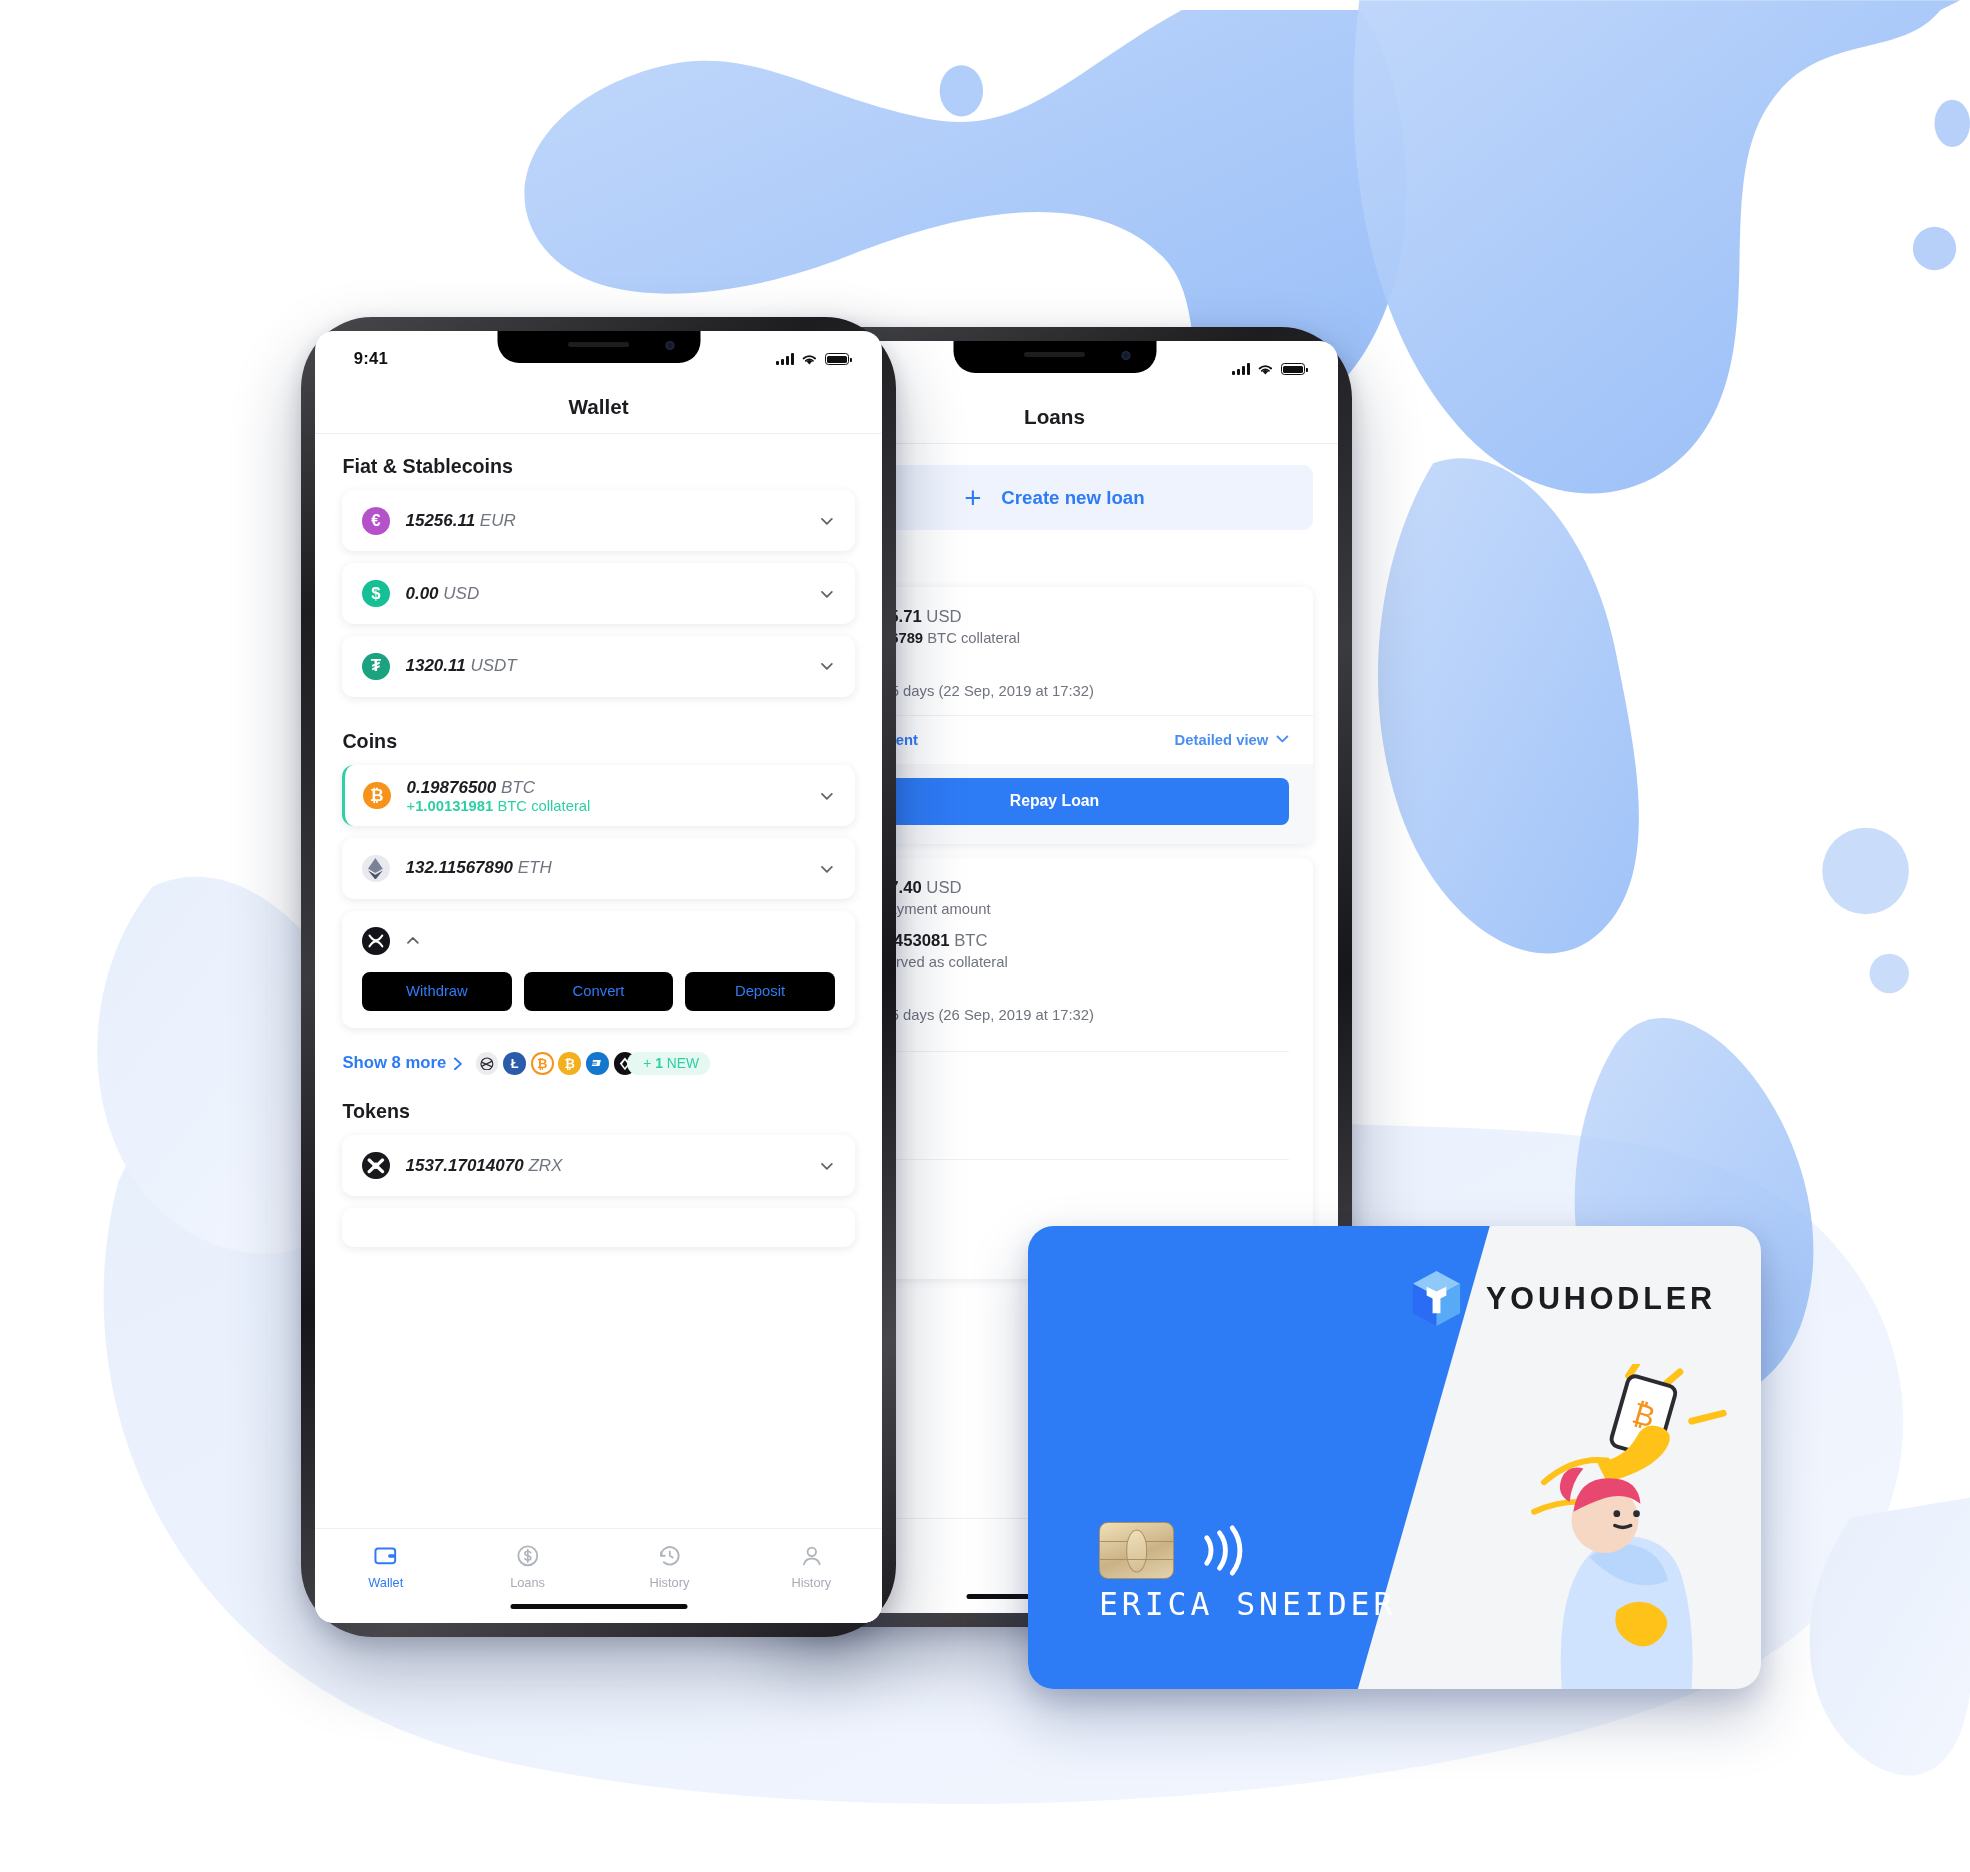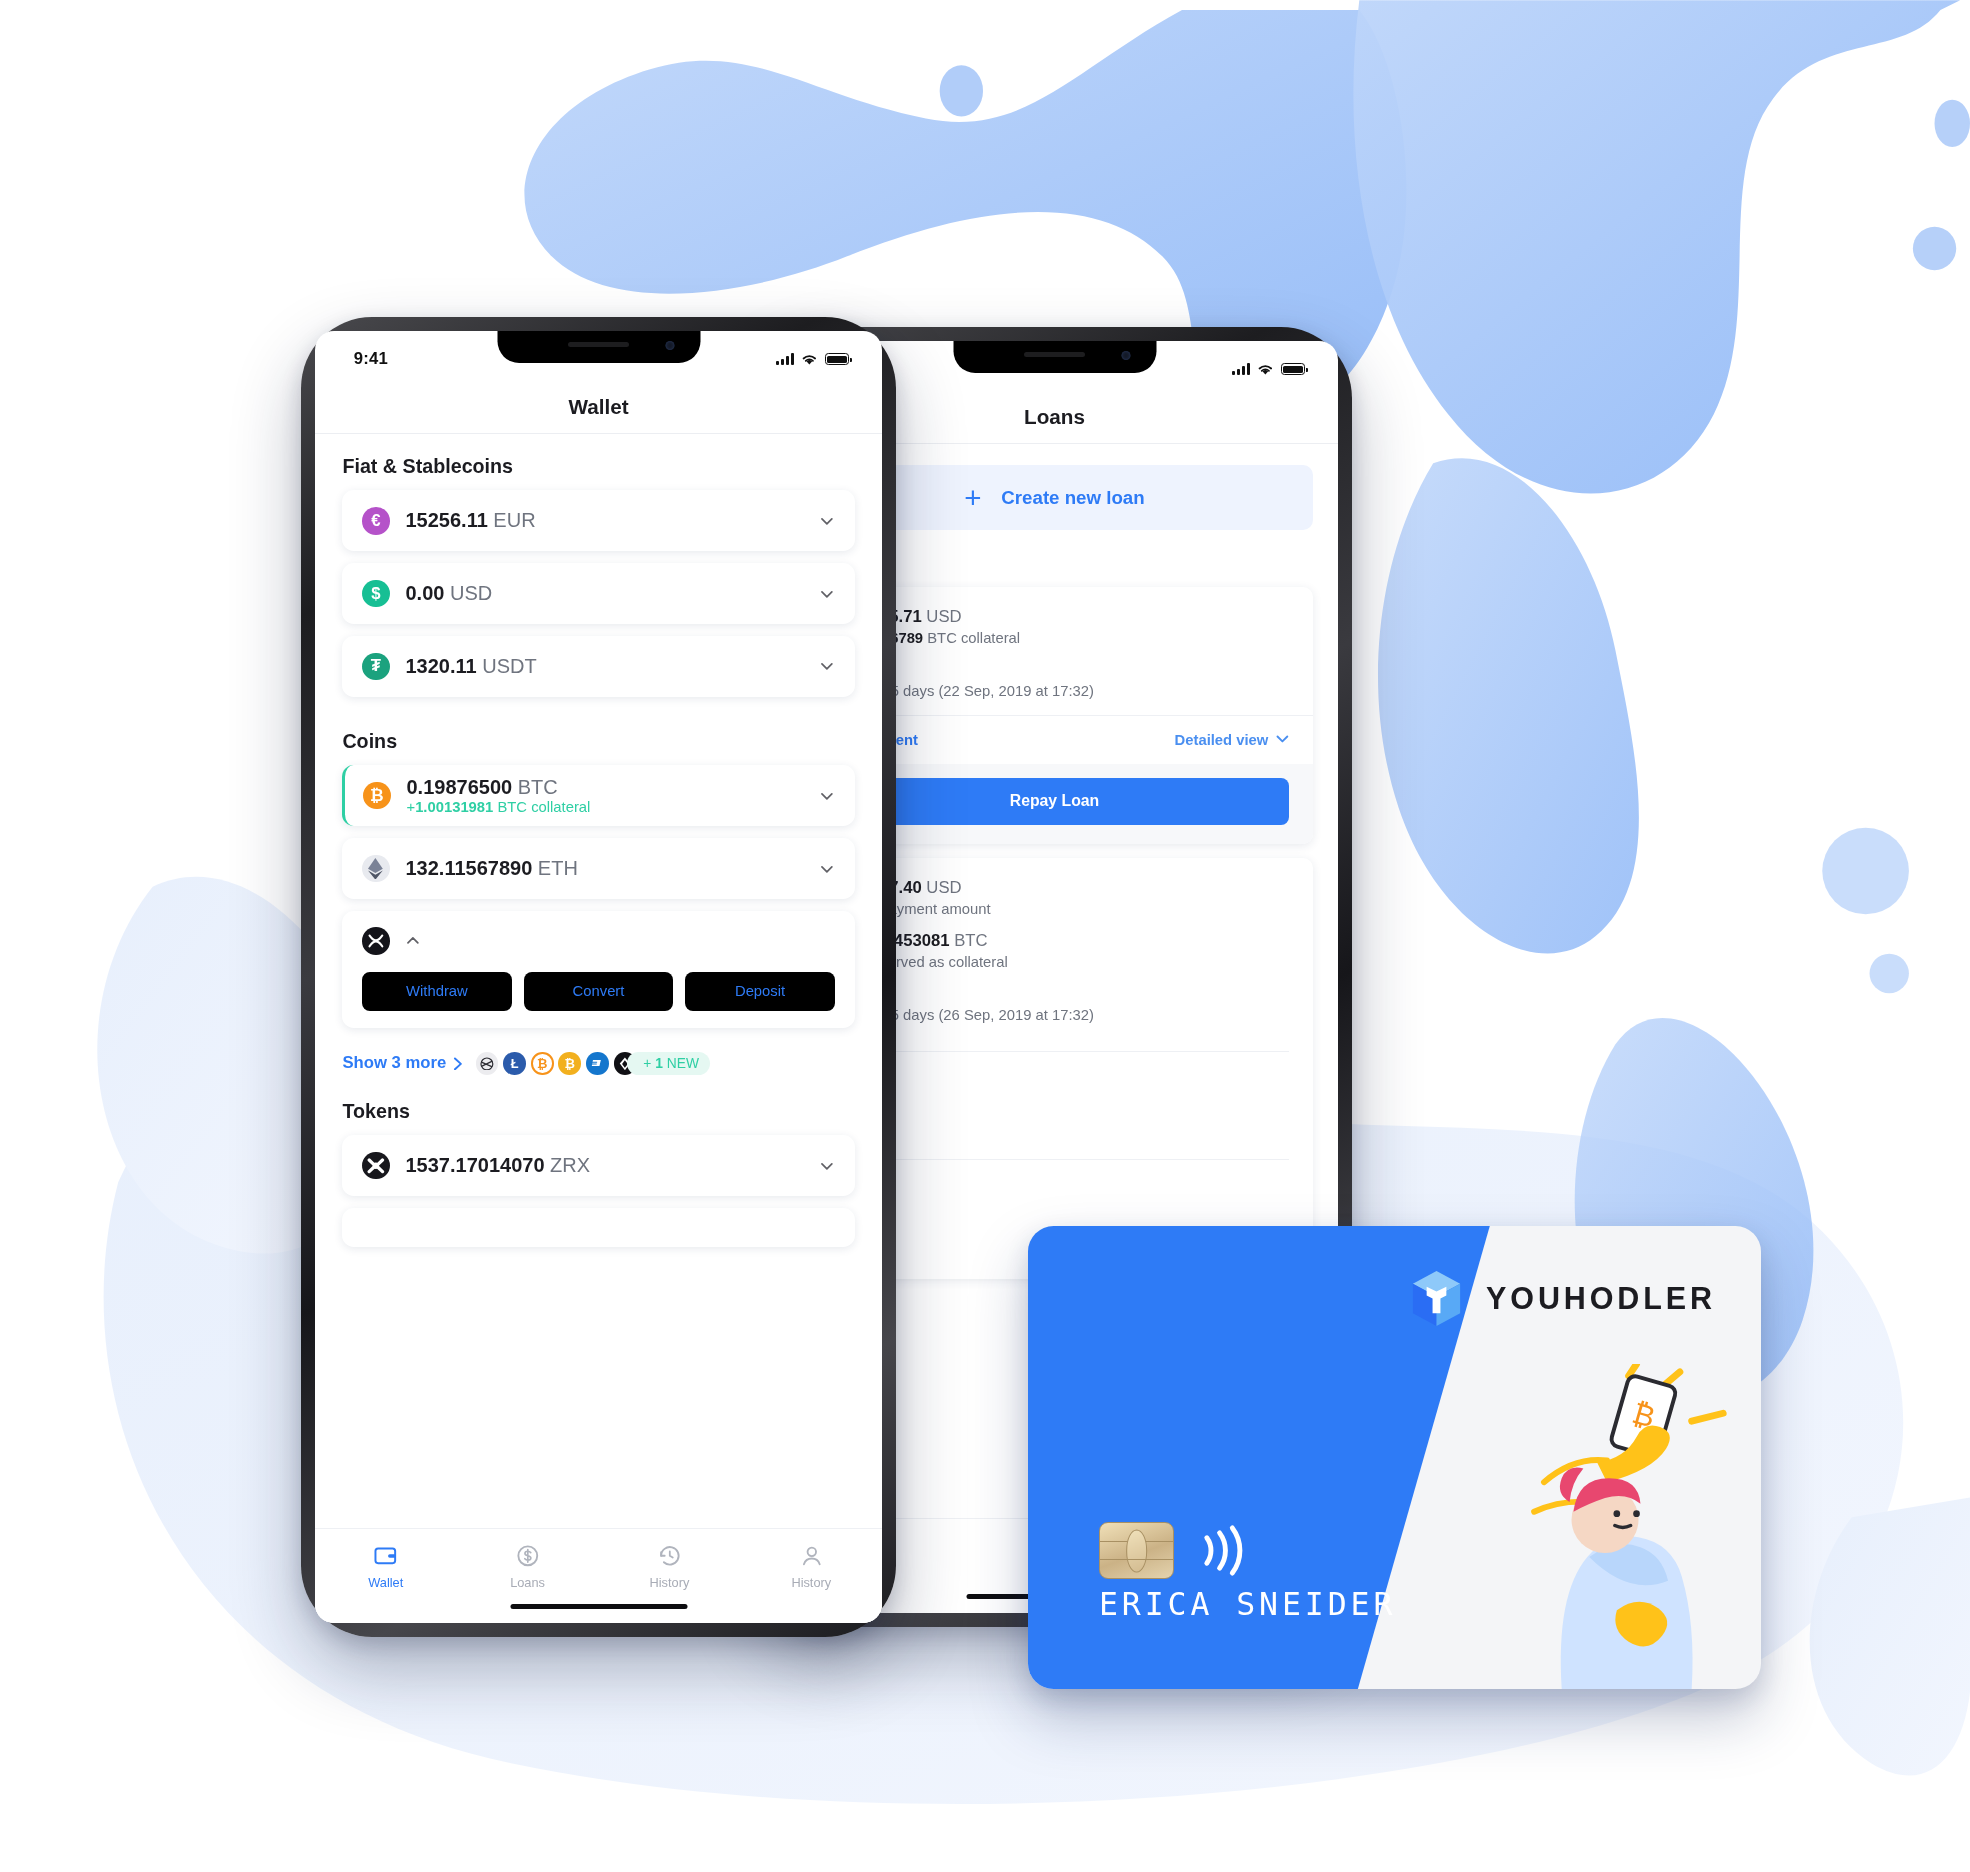--- a/index.html
+++ b/index.html
@@ -82,21 +82,21 @@
   .coin-ico { width: 27.6px; height:27.6px; border-radius:50%; flex:none; margin-right:15.8px;
     display:flex; align-items:center; justify-content:center; font-weight:700; color:#fff; font-size:16.7px; }
   .c-eur  { background:#b552c9; }
   .c-usd  { background:#17bf94; }
   .c-usdt { background:#1ba27e; }
   .c-btc  { background:#f7931a; }
   .c-eth  { background:#e8eaef; }
   .c-xrp  { background:#14141a; }
   .c-zrx  { background:#18181d; }
   .row-main { flex: 1; display:flex; flex-direction:column; justify-content:center; padding: 9.9px 0; }
-  .amt { font-size: 20px; color:#6f747f; font-weight: 400; white-space: nowrap;}
+  .amt { font-size: 17px; color:#6f747f; font-weight: 400; white-space: nowrap; font-style: italic;}
   .amt b { color:#1c1c21; font-weight: 700; }
   .sub-collateral { font-size: 14.8px; color:#2ecfa4; margin-top: 0; }
   .sub-collateral b { font-weight: 700; }
   .chev { width: 15.8px; height: 15.8px; flex:none; opacity:.75; }
 
   .expanded-actions { display:flex; gap: 11.8px; padding: 0 19.7px 17.7px; }
   .act-btn {
     flex:1; background:#000000; color:#2e7bf6; border:none; border-radius:7.9px;
     height: 39px; font-size: 14.8px; font-family:inherit; font-weight:400; cursor:pointer;
   }
@@ -338,21 +338,21 @@
         </div>
         <div class="expanded-actions">
           <button class="act-btn">Withdraw</button>
           <button class="act-btn">Convert</button>
           <button class="act-btn">Deposit</button>
         </div>
       </div>
 
       <div class="showmore-row">
         <div class="showmore">
-          <span>Show 3 more</span>
+          <span>Show 8 more</span>
           <svg width="10.8" height="13.8" viewBox="0 0 11 14">
               <path d="M2 1.5l6 5.5-6 5.5" stroke="#2e7bf6" stroke-width="2" fill="none" stroke-linecap="round" stroke-linejoin="round"></path>
             </svg>
         </div>
         <div class="mini-coins">
           <div class="mc" style="background:#ececef;color:#2b2b31">
             <svg width="13.8" height="13.8" viewBox="0 0 14 14">
                 <circle cx="7" cy="7" r="6" fill="none" stroke="#2b2b31" stroke-width="1.2"></circle>
                 <path d="M1.5 9.5 L12.5 4.2 M1.5 5.2 L12.5 10" stroke="#2b2b31" stroke-width="1.2"></path>
               </svg>

